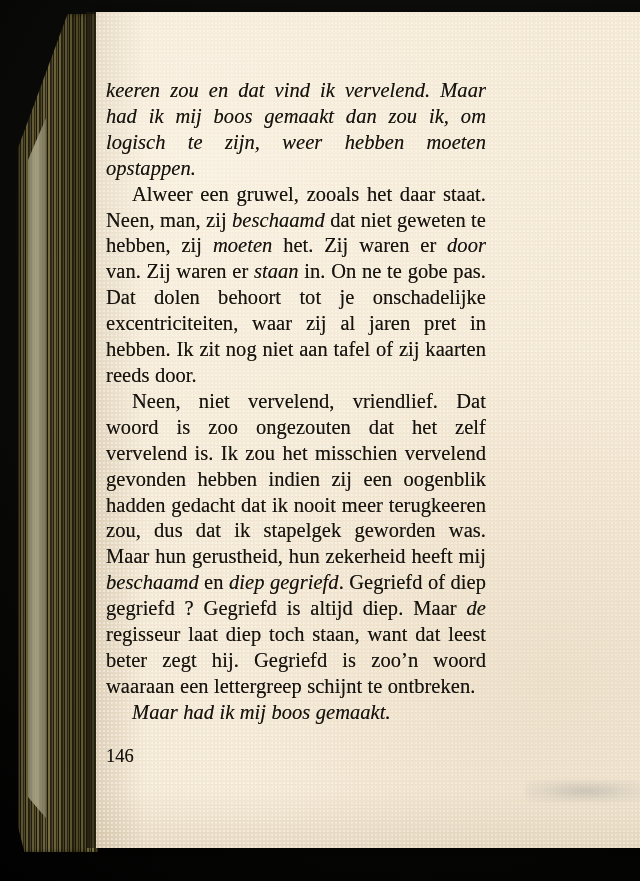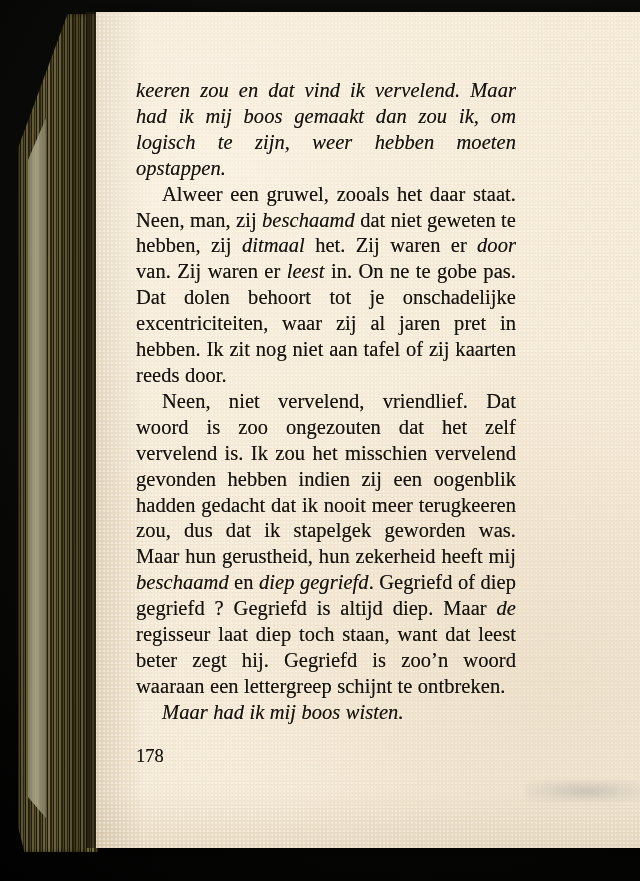--- a/index.html
+++ b/index.html
@@ -149,41 +149,40 @@
     left: 106px;
     top: 745px;
     font-size: 18.5px;
     line-height: 22px;
     color: #17140f;
   }
 
   
   .textblock, .folio {
     text-shadow: 0 0 .35px rgba(22,19,14,.55);
-    margin-left: 30px;
   }
 </style>
 </head>
 <body>
 
 <div id="scan">
 
   <div class="backdrop"></div>
 
   <div class="edge-stack"></div>
   <div class="edge-stack-outer"></div>
   <div class="gutter-shadow"></div>
 
   <div class="page">
     <div class="page-wash"></div>
     <div class="bleed-smudge"></div>
   </div>
 
   <div class="textblock">
       <p class="para quote noindent">keeren zou en dat vind ik vervelend. Maar had ik mij boos gemaakt dan zou ik, om logisch te zijn, weer hebben moeten opstappen.</p>
-      <p class="para">Alweer een gruwel, zooals het daar staat. Neen, man, zij <em>beschaamd</em> dat niet geweten te hebben, zij <em>ditmaal</em> het. Zij waren er <em>door</em> van. Zij waren er <em>leest</em> in. On ne te gobe pas. Dat dolen behoort tot je onschadelijke excentriciteiten, waar zij al jaren pret in hebben. Ik zit nog niet aan tafel of zij kaarten reeds door.</p>
+      <p class="para">Alweer een gruwel, zooals het daar staat. Neen, man, zij <em>beschaamd</em> dat niet geweten te hebben, zij <em>moeten</em> het. Zij waren er <em>door</em> van. Zij waren er <em>staan</em> in. On ne te gobe pas. Dat dolen behoort tot je onschadelijke excentriciteiten, waar zij al jaren pret in hebben. Ik zit nog niet aan tafel of zij kaarten reeds door.</p>
       <p class="para">Neen, niet vervelend, vriendlief. Dat woord is zoo ongezouten dat het zelf vervelend is. Ik zou het misschien vervelend gevonden hebben indien zij een oogenblik hadden gedacht dat ik nooit meer terugkeeren zou, dus dat ik stapelgek geworden was. Maar hun gerustheid, hun zekerheid heeft mij <em>beschaamd</em> en <em>diep gegriefd</em>. Gegriefd of diep gegriefd ? Gegriefd is altijd diep. Maar <em>de</em> regisseur laat diep toch staan, want dat leest beter zegt hij. Gegriefd is zoo’n woord waaraan een lettergreep schijnt te ontbreken.</p>
-      <p class="para quote">Maar had ik mij boos wisten.</p>
+      <p class="para quote">Maar had ik mij boos gemaakt.</p>
     </div>
 
-  <div class="folio">178</div>
+  <div class="folio">146</div>
 
 </div>
 
 </body></html>

